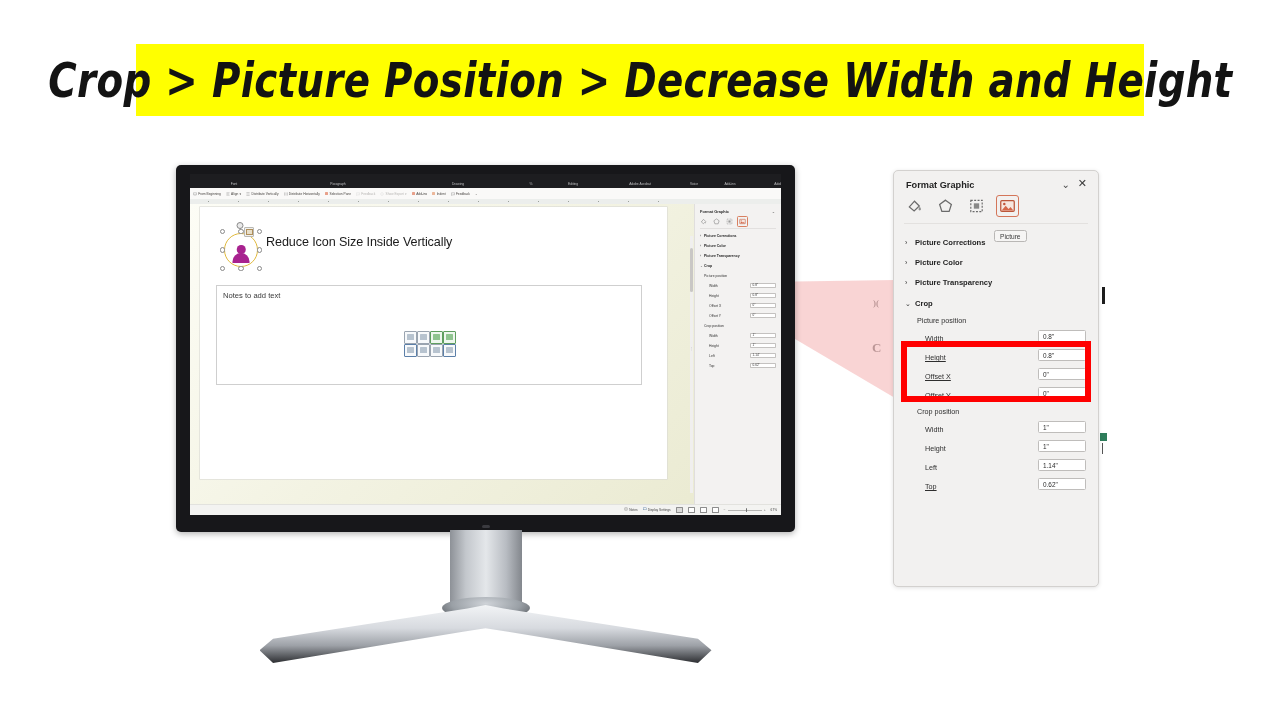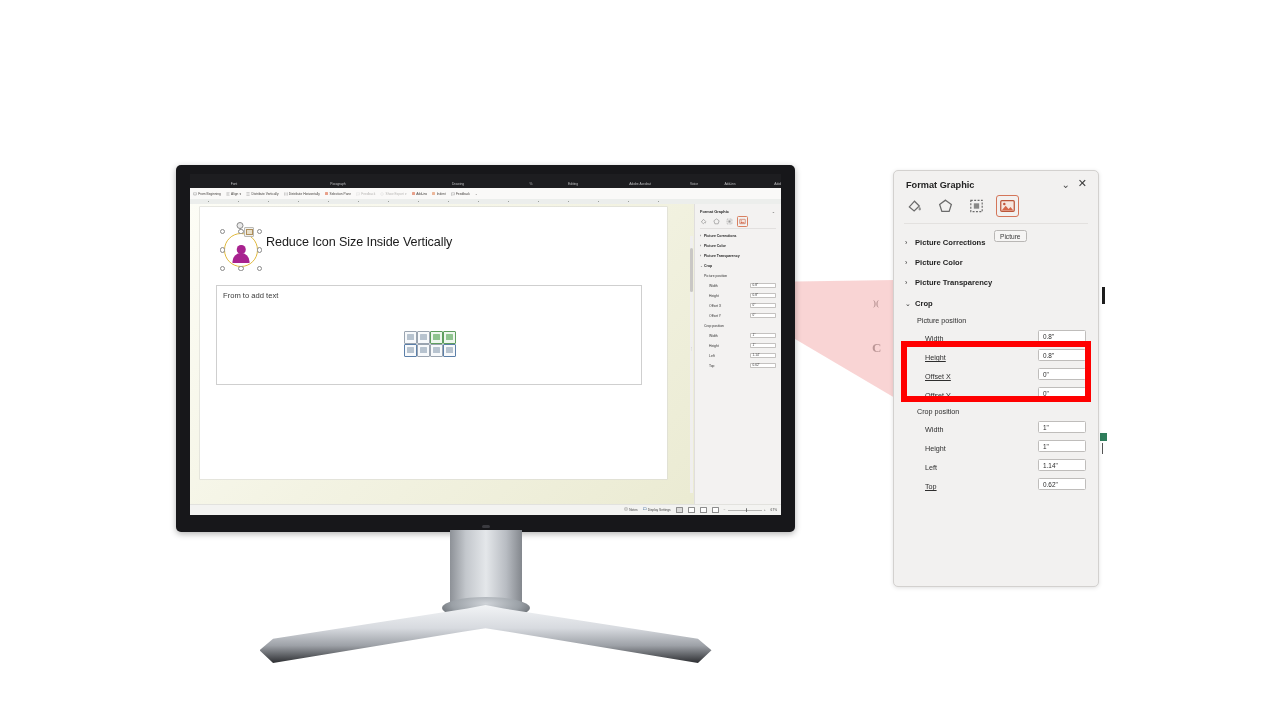--- a/index.html
+++ b/index.html
@@ -243,20 +243,23 @@
   #crop-highlight{
     position:absolute;left:901px;top:341px;width:190px;height:61px;
     border:6px solid #ff0000;box-sizing:border-box;pointer-events:none;
   }
 </style>
 </head>
 <body>
 
 <div class="stage">
 
+  <div id="title-banner">
+    <div id="title-text">Crop &gt; Picture Position &gt; Decrease Width and Height</div>
+  </div>
 
   <div class="bgstrip" style="left:866px;top:168px;width:34px;height:418px;background:#ffffff;"></div>
   <div class="bg-ghost" style="left:873px;top:298px;">)(</div>
   <div class="bg-ghost" style="left:872px;top:340px;font-size:13px;">C</div>
   <div class="bgstrip" style="left:1096px;top:168px;width:26px;height:418px;background:#ffffff;"></div>
   <div class="bgstrip" style="left:1102px;top:287px;width:2.5px;height:17px;background:#1d1d1d;"></div>
   <div class="bgstrip" style="left:1100px;top:433px;width:7px;height:8px;background:#2e7d5b;"></div>
   <div class="bgstrip" style="left:1102px;top:443px;width:1px;height:11px;background:#555;"></div>
 
   <div id="zoom-cone"></div>
@@ -395,21 +398,21 @@
               <div class="handle" style="left:36.6px;top:36.6px;"></div>
             </div>
 
             <div class="layout-badge">
               <div class="pic"></div>
             </div>
 
             <div class="slide-title">Reduce Icon Size Inside Vertically</div>
 
             <div class="body-ph">
-              <div class="bullet">From to add text</div>
+              <div class="bullet">Notes to add text</div>
               <div class="ph-icons">
                 <div class="ph-ic">
                     <i></i>
                   </div>
                 <div class="ph-ic">
                     <i></i>
                   </div>
                 <div class="ph-ic green">
                     <i></i>
                   </div>

